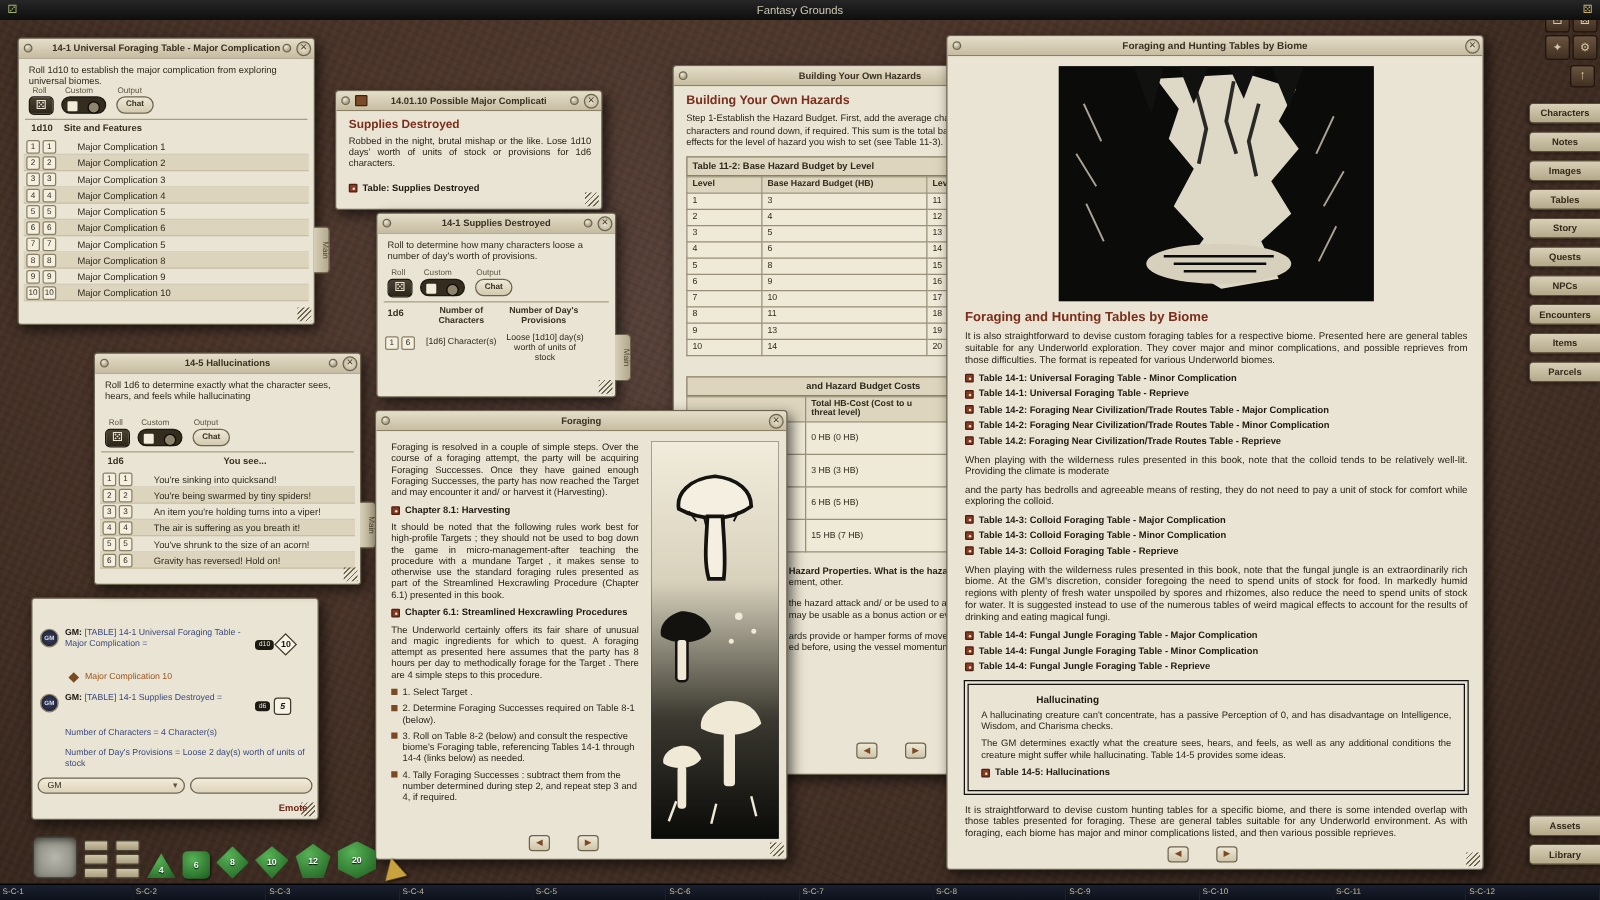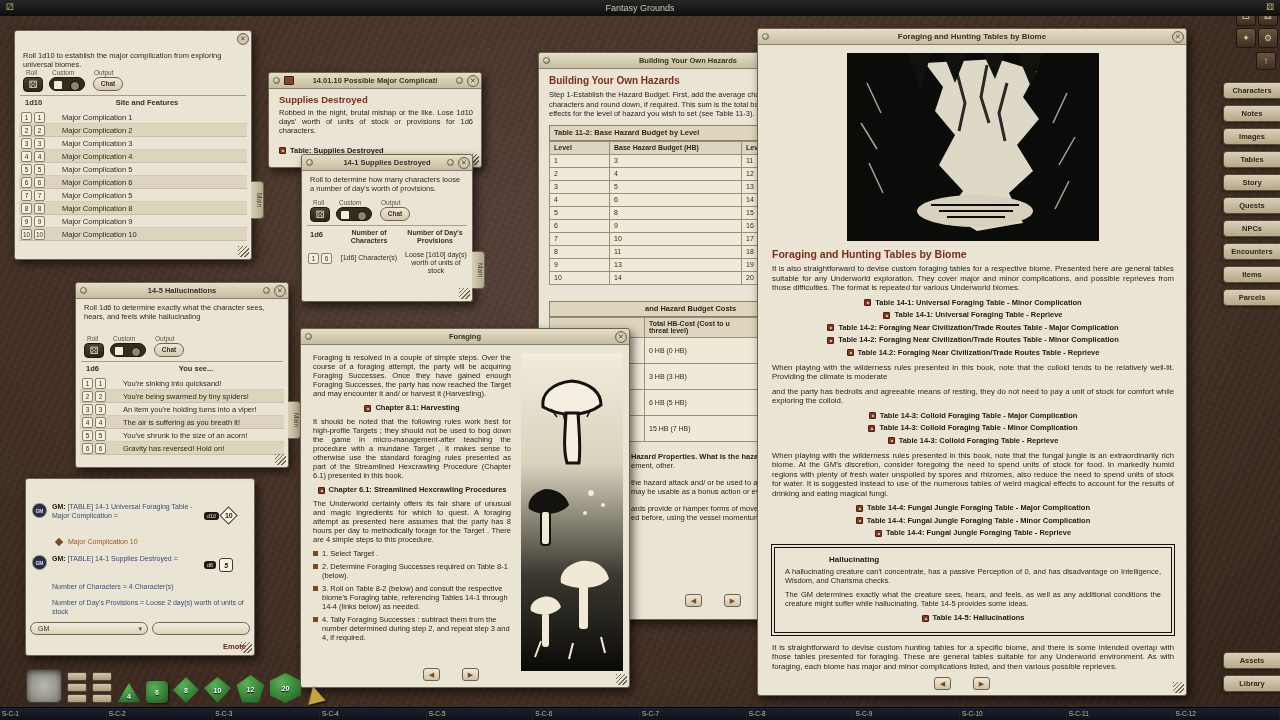--- a/index.html
+++ b/index.html
@@ -61,21 +61,21 @@
   .rows .rrow:nth-of-type(even) { background:#dcd4bc; }
   .numbox { position:absolute; top:1px; width:11px; height:11px; background:#f4efdf; border:1px solid #8a8066;
     border-radius:2px; font-size:6.5px; text-align:center; line-height:10px; color:#2f2a1e; }
   .numbox.b1 { left:2px; } .numbox.b2 { left:15px; }
   .rtext { position:absolute; left:32px; top:2px; font-size:7.5px; color:#2f2a1e; white-space:nowrap;margin-left:11px; }
 
   
   .ref-h { font-size:10.5px; font-weight:bold; color:#7c2d1c; margin-bottom:4px; }
   .para { font-size:7.5px; line-height:9px; color:#2a251b; margin-bottom:5px; text-align:justify; }
   .para.b8 { font-size:7.8px; line-height:9.5px; }
-  .link-row { display:flex; align-items:center; gap:4px; margin:2.5px 0;justify-content:center; }
+  .link-row { display:flex; align-items:center; gap:4px; margin:2.5px 0; }
   .die-ico { width:7px; height:7px; background:#8a3b22; border:1px solid #4a1f10; border-radius:1px; flex:none; position:relative; }
   .die-ico::after { content:""; position:absolute; left:2px; top:2px; width:2px; height:2px; background:#e9e4d3; border-radius:50%; }
   .link-txt { font-size:7.5px; font-weight:bold; color:#1f1a12; line-height:10px; }
   .nav { position:absolute; display:flex; gap:22px; }
   .nav-btn { width:17px; height:13px; background:linear-gradient(#efe8d6,#cfc5aa); border:1px solid #6d6450;
     border-radius:3px; font-size:7px; text-align:center; line-height:12px; color:#7c4a22; }
   .nav-btn.prev::before { content:"◀"; } .nav-btn.next::before { content:"▶"; }
   .step { display:flex; gap:4px; margin-bottom:4px; }
   .bullet { width:5px; height:5px; background:#7c4a22; margin-top:2px; flex:none; }
   .step span { font-size:7.5px; line-height:9px; color:#2a251b; }
@@ -154,52 +154,57 @@
   .die.d12 { width:29px; height:28px; } .die.d12::before { clip-path:polygon(50% 0,98% 36%,79% 98%,21% 98%,2% 36%); }
   .die.d20 { width:31px; height:30px; } .die.d20::before { clip-path:polygon(50% 0,100% 26%,100% 74%,50% 100%,0 74%,0 26%); }
   .pointer { width:0; height:0; border-left:9px solid transparent; border-right:9px solid transparent;
     border-bottom:17px solid #c8a23c; transform:rotate(-14deg); filter:drop-shadow(1px 1px 1px #000); }
 
   
   #win-universal { left:14px;  top:30px;  width:238px; height:230px; z-index:3; }
   #win-halluc    { left:75px;  top:282px; width:214px; height:186px; z-index:4; }
   #win-chat      { left:25px;  top:478px; width:230px; height:178px; z-index:2; }
   #win-possible  { left:268px; top:72px;  width:214px; height:96px;  z-index:3; }
-  #win-supplies  { left:301px; top:154px; width:172px; height:148px; z-index:4; }
+  #win-supplies  { left:301px; top:170px; width:192px; height:148px; z-index:4; }
   #win-foraging  { left:300px; top:328px; width:330px; height:360px; z-index:6; }
   #win-hazards   { left:538px; top:52px;  width:300px; height:568px; z-index:5; }
   #win-biome     { left:757px; top:28px;  width:430px; height:668px; z-index:7; }
 
   .ill-box { background:#0b0b0a; }
 </style>
 </head>
 <body>
 
 <div id="screen">
 
   <div class="topbar">
     <span class="ci l">⚂</span>
     <span>Fantasy Grounds</span>
     <span class="ci r">⚄</span>
   </div>
 
   <div class="fg-window" id="win-universal">
     <div class="side-tab" style="top:150px">Main</div>
     <div class="win-clip">
+      <div class="tb">
+        <span class="pin l"></span>
+        <span class="t">14-1 Universal Foraging Table - Major Complication</span>
+        <span class="pin r"></span>
+      </div>
       <span class="close" style="top:2px"></span>
       <div class="tw-intro" style="top:20px">Roll 1d10 to establish the major complication from exploring universal biomes.</div>
       <span class="ctl-label" style="left:11px;top:38px">Roll</span>
       <span class="ctl-label" style="left:37px;top:38px">Custom</span>
       <span class="ctl-label" style="left:79px;top:38px">Output</span>
       <div class="die-btn" style="left:8px;top:46px"></div>
       <div class="custom-ctl" style="left:34px;top:46px"></div>
       <div class="chat-btn" style="left:78px;top:46px">Chat</div>
       <div class="tw-div" style="top:64px"></div>
       <span class="hdr" style="left:10px;top:67px">1d10</span>
-      <span class="hdr" style="left:36px;right:8px;top:67px;text-align:center">Site and Features</span>
+      <span class="hdr" style="left:36px;right:8px;top:67px;text-align:left">Site and Features</span>
       <div class="rows" style="top:80px">
 
           <div class="rrow">
             <span class="numbox b1">1</span>
             <span class="numbox b2">1</span>
             <span class="rtext">Major Complication 1</span>
           </div>
 
           <div class="rrow">
             <span class="numbox b1">2</span>

